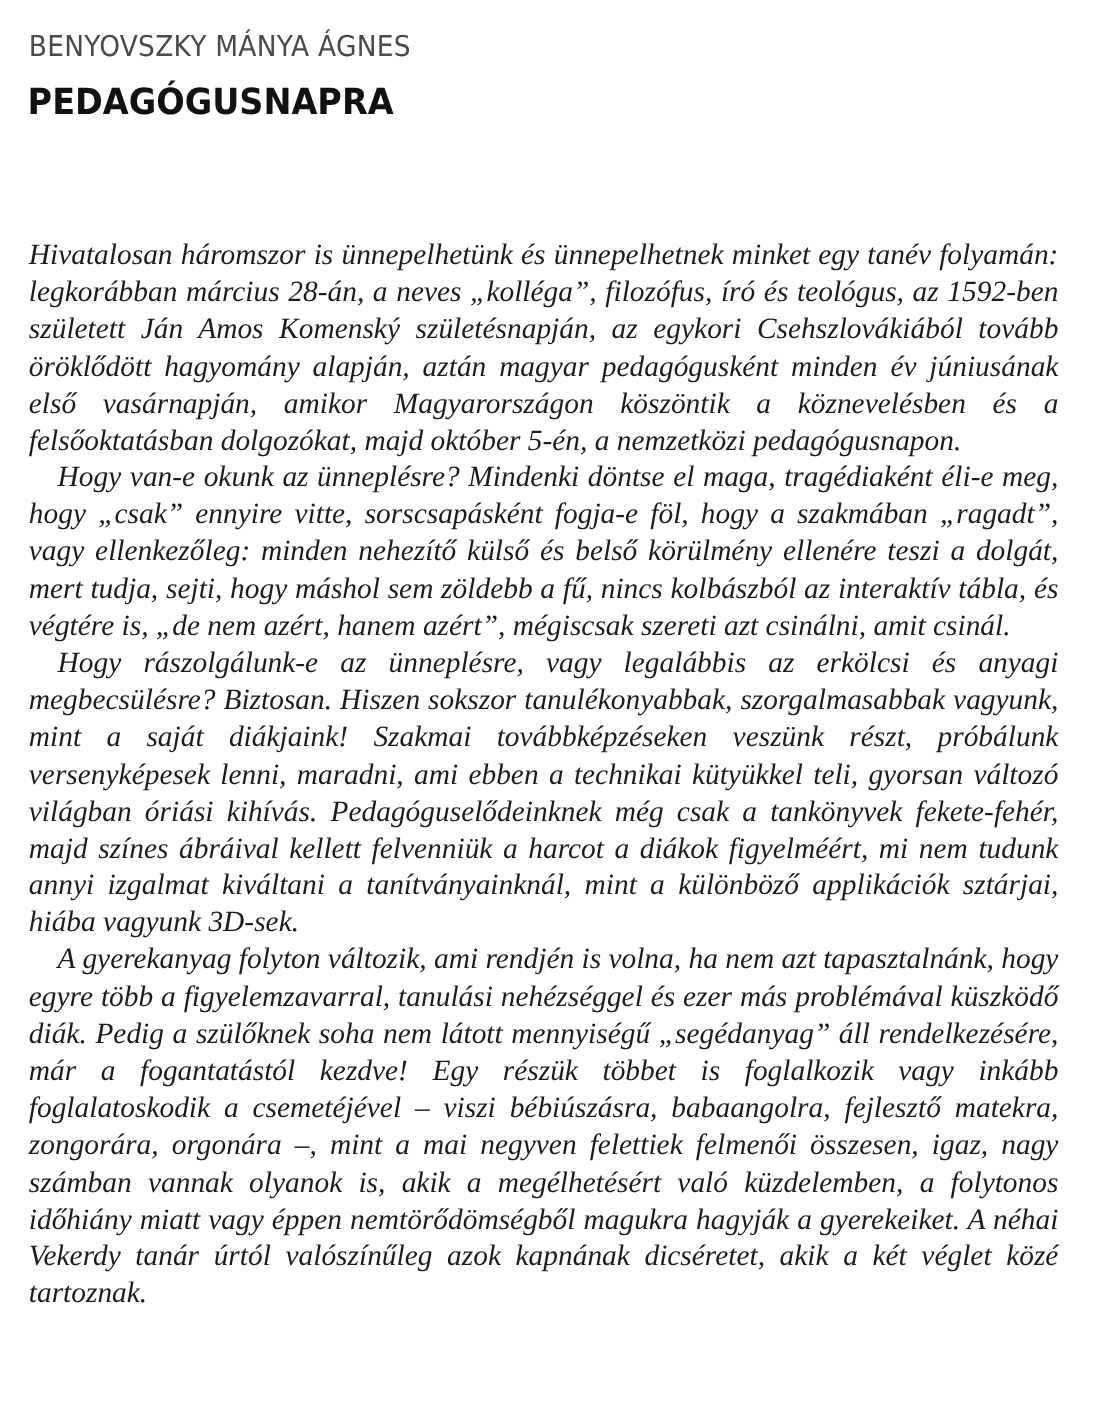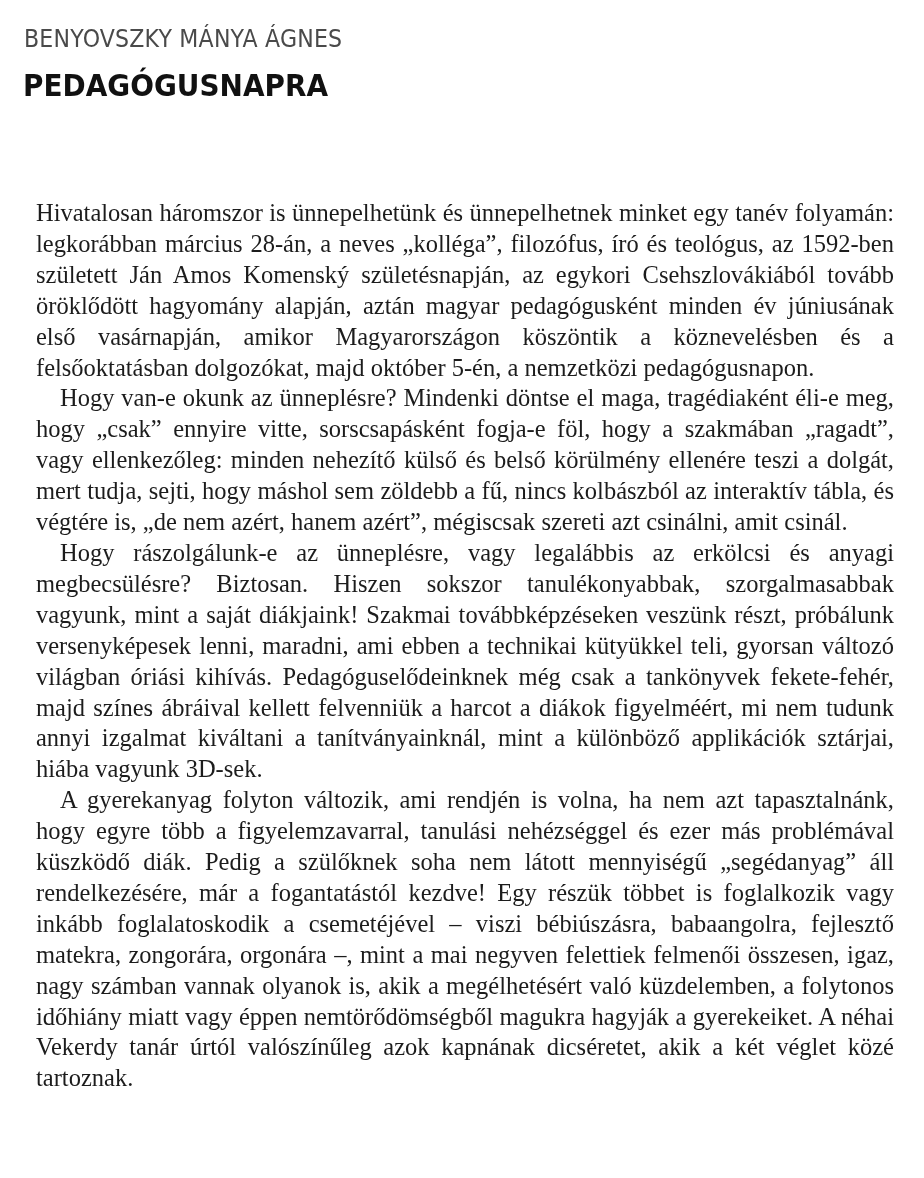--- a/index.html
+++ b/index.html
@@ -43,29 +43,30 @@
       font-weight: bold;
       font-size: 30px;
       color: #111111;
       line-height: 40px;
       white-space: nowrap;
       transform: scaleX(0.93);
       transform-origin: left top;
     }
     .body-text {
       position: absolute;
-      left: 36px;
+      left: 24px;
       top: 198px;
       width: 858px;
       font-family: "Liberation Serif", "DejaVu Serif", serif;
       font-size: 24.5px;
       line-height: 30.9px;
       color: #1c1c1c;
       text-align: justify;
       hyphens: manual;
+      font-style: italic;
     }
     .body-text p {
       margin: 0;
       padding: 0;
     }
     .body-text p.indent {
       text-indent: 24px;
     }
   </style>
 </head>

